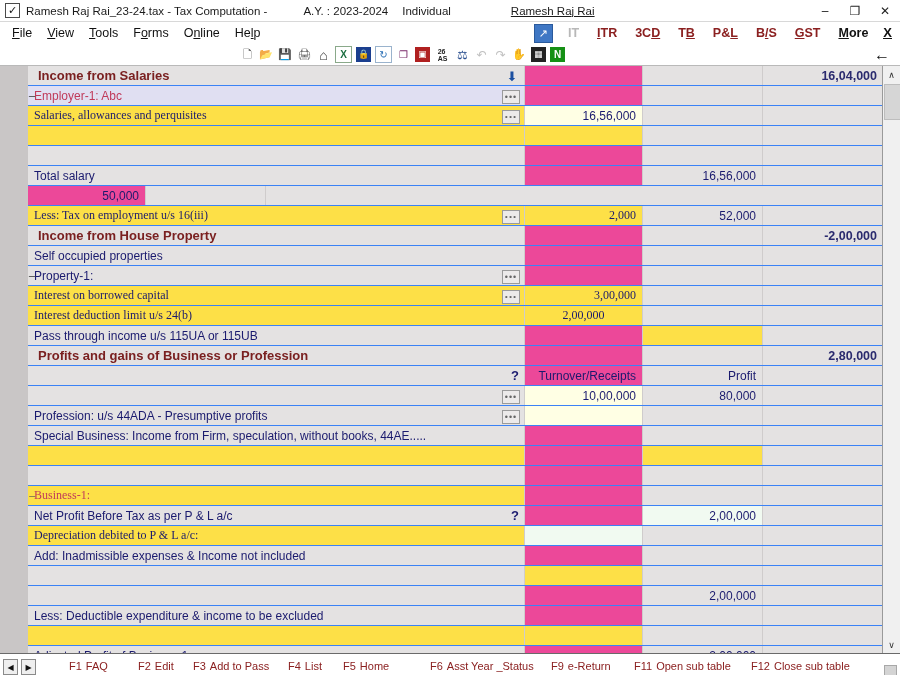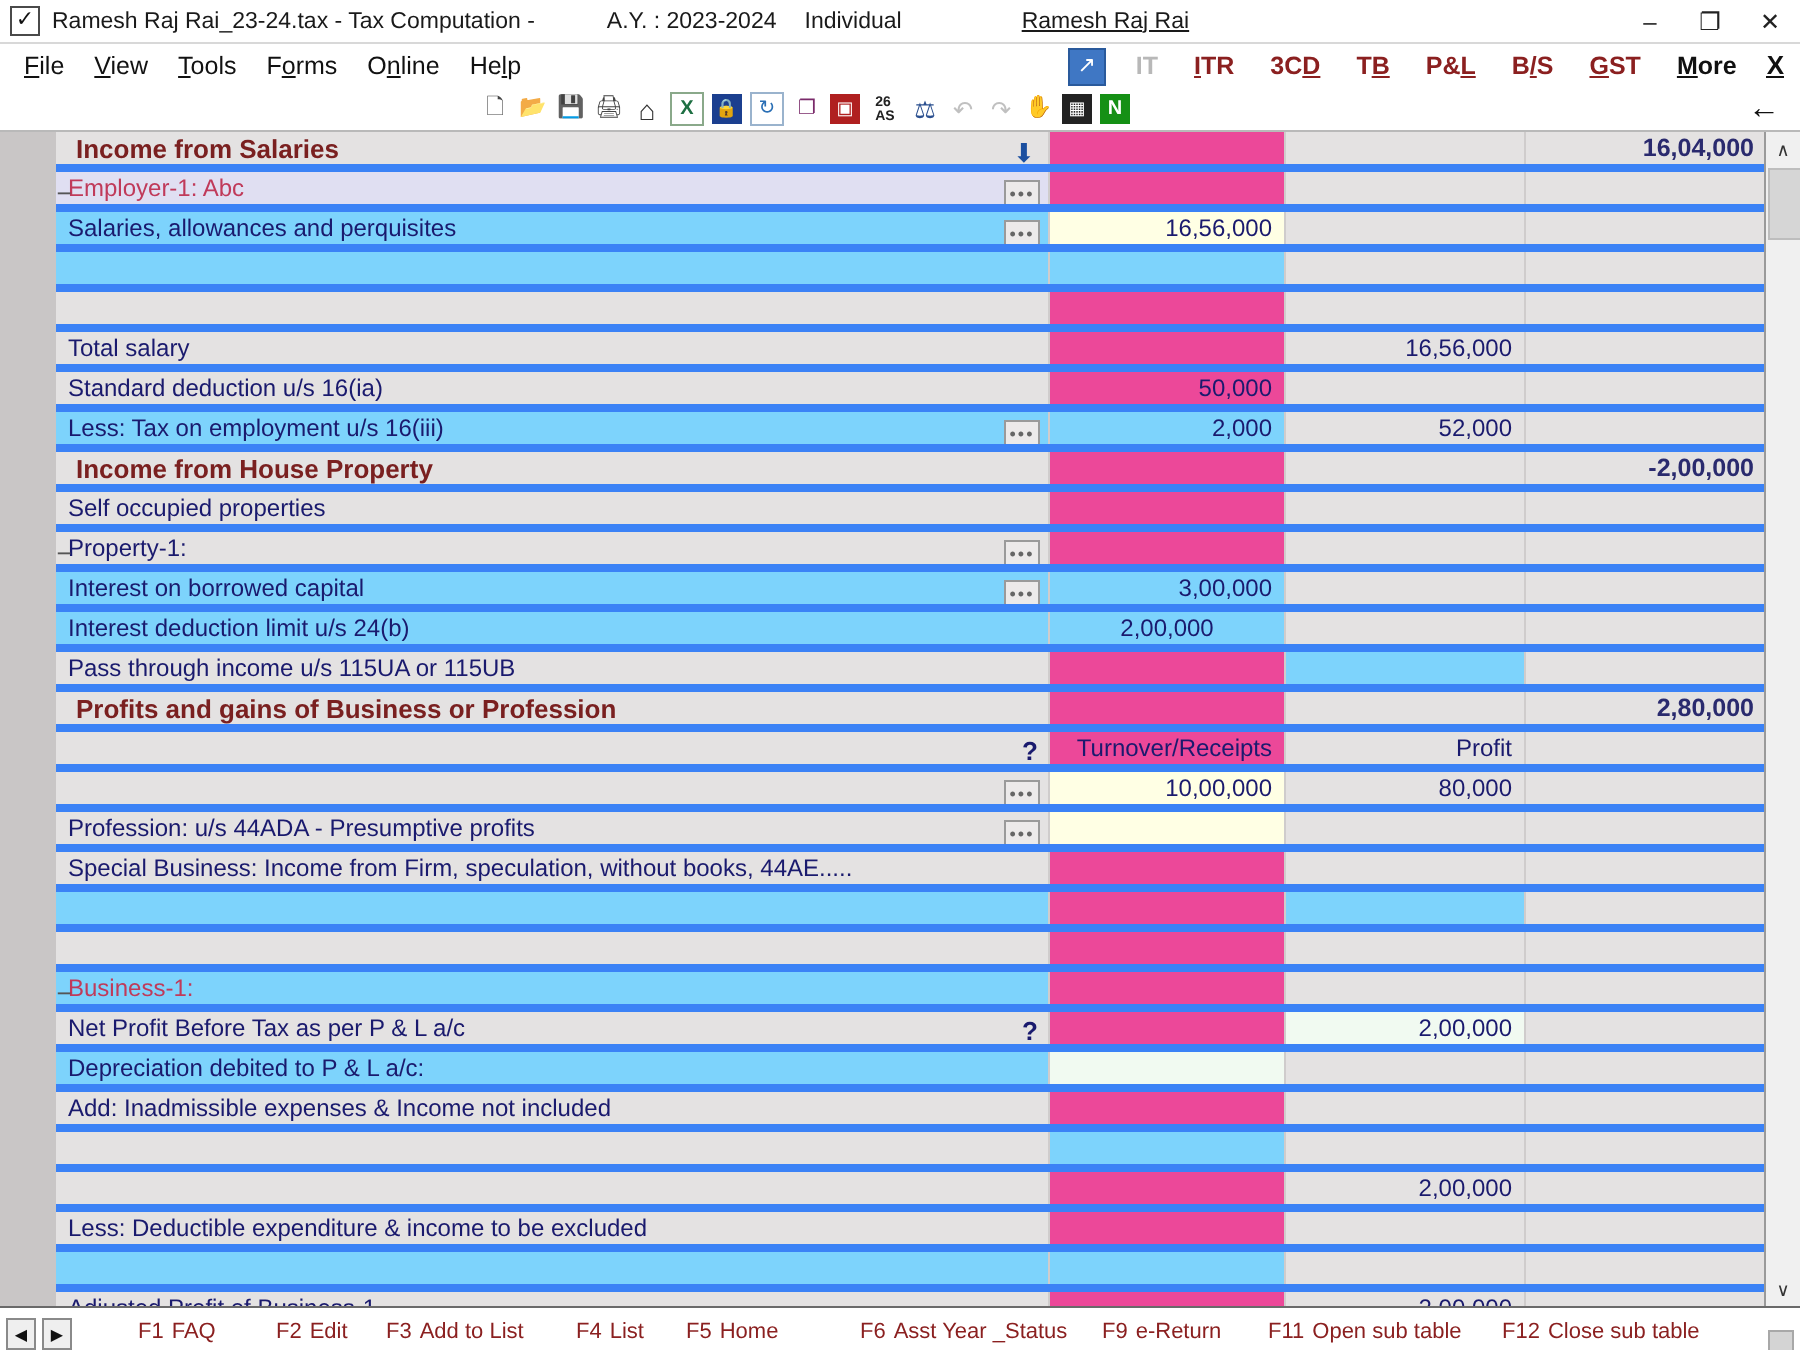--- a/index.html
+++ b/index.html
@@ -55,28 +55,28 @@
     width:15px;height:15px;margin-right:4px;display:flex;align-items:center;justify-content:center;
     font-size:11px;line-height:1;position:relative;
   }
   #tb-back{position:absolute;right:10px;font-size:16px;color:#111;line-height:1;}
   
   #gridwrap{position:relative;height:587px;background:#e4e2e2;}
   #gutter{position:absolute;left:0;top:0;width:28px;height:100%;background:#c9c6c6;
           border-right:1px solid #9a9a9a;}
   #grid{position:absolute;left:28px;top:0;right:17px;height:100%;overflow:hidden;}
   .row{height:20px;display:flex;align-items:stretch;box-sizing:border-box;
-       border-bottom:4px solid #3b82f6;}
+       border-bottom:1px solid #3b82f6;}
   .cell{box-sizing:border-box;border-right:1px solid #cfcccc;display:flex;align-items:center;
         font-size:12px;color:#1a1a6e;overflow:hidden;white-space:nowrap;}
   .c-label{width:497px;padding-left:6px;background:#e4e2e2;position:relative;}
   .c-v1{width:118px;justify-content:flex-end;padding-right:6px;background:#ec4899;}
   .c-v2{width:120px;justify-content:flex-end;padding-right:6px;background:#e4e2e2;}
   .c-v3{width:120px;justify-content:flex-end;padding-right:6px;background:#e4e2e2;border-right:none;}
-  .bg-white{background:#7dd3fc;}
+  .bg-white{background:#fde047;font-family:Liberation Serif, serif;}
   .bg-yellow{background:#ffffe4;}
   .bg-green{background:#f1faf1;}
   .bg-lav{background:#e0dff2;}
   
   .t-head{font-weight:bold;color:#7a2020;font-size:13px;}
   .t-sub{color:#c03a5a;}
   .t-norm{color:#1a1a6e;}
   .t-colhdr{color:#1a1a6e;}
   .v-head{font-weight:bold;color:#2a2a6e;font-size:12.5px;}
   
@@ -259,23 +259,20 @@
           <span></span>
         </div>
         <div class="cell c-v2 ">
           <span>16,56,000</span>
         </div>
         <div class="cell c-v3 ">
           <span></span>
         </div>
       </div>
       <div class="row">
-        <div class="cell c-label ">
-          <span class="t-norm">Standard deduction u/s 16(ia)</span>
-        </div>
         <div class="cell c-v1 ">
           <span>50,000</span>
         </div>
         <div class="cell c-v2 ">
           <span></span>
         </div>
         <div class="cell c-v3 ">
           <span></span>
         </div>
       </div>
@@ -625,21 +622,21 @@
       <div class="fkey" style="position: absolute; left: 33px; top: 6px;">
         <b>F1</b>
         <span>FAQ</span>
       </div>
       <div class="fkey" style="position: absolute; left: 102px; top: 6px;">
         <b>F2</b>
         <span>Edit</span>
       </div>
       <div class="fkey" style="position: absolute; left: 157px; top: 6px;">
         <b>F3</b>
-        <span>Add to List</span>
+        <span>Add to Pass</span>
       </div>
       <div class="fkey" style="position: absolute; left: 252px; top: 6px;">
         <b>F4</b>
         <span>List</span>
       </div>
       <div class="fkey" style="position: absolute; left: 307px; top: 6px;">
         <b>F5</b>
         <span>Home</span>
       </div>
       <div class="fkey" style="position: absolute; left: 394px; top: 6px;">

